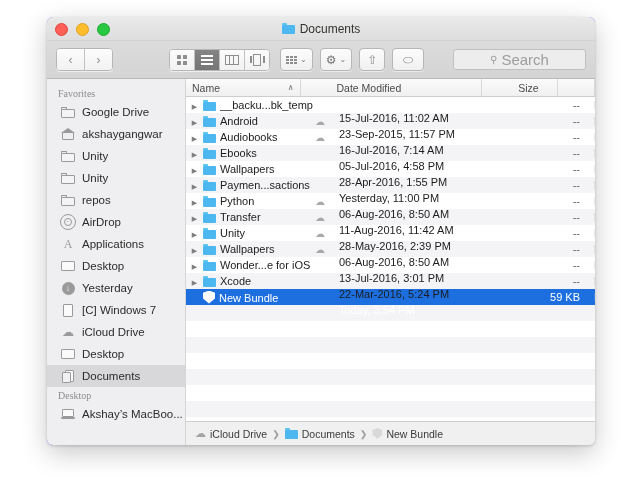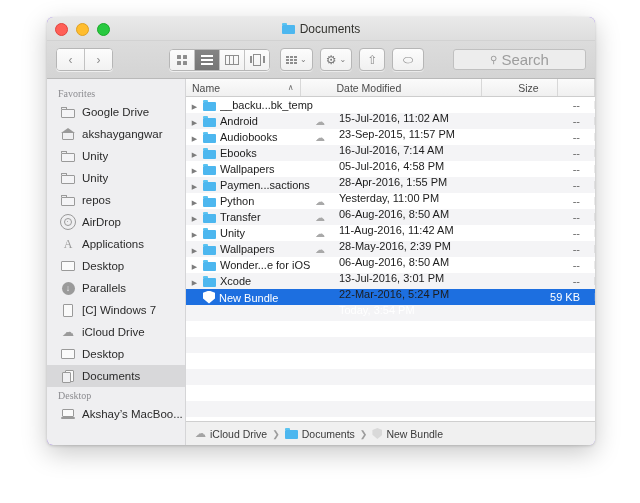--- a/index.html
+++ b/index.html
@@ -499,21 +499,21 @@
         <div class="sb-item">
           <span class="sb-ic">
             <span class="monitor"></span>
           </span>
           <span class="sb-label">Desktop</span>
         </div>
         <div class="sb-item">
           <span class="sb-ic">
             <span class="dlcirc">↓</span>
           </span>
-          <span class="sb-label">Parallels</span>
+          <span class="sb-label">Yesterday</span>
         </div>
         <div class="sb-item">
           <span class="sb-ic">
             <span class="page"></span>
           </span>
           <span class="sb-label">[C] Windows 7</span>
         </div>
         <div class="sb-item">
           <span class="sb-ic">
             <span class="cloud">☁</span>

